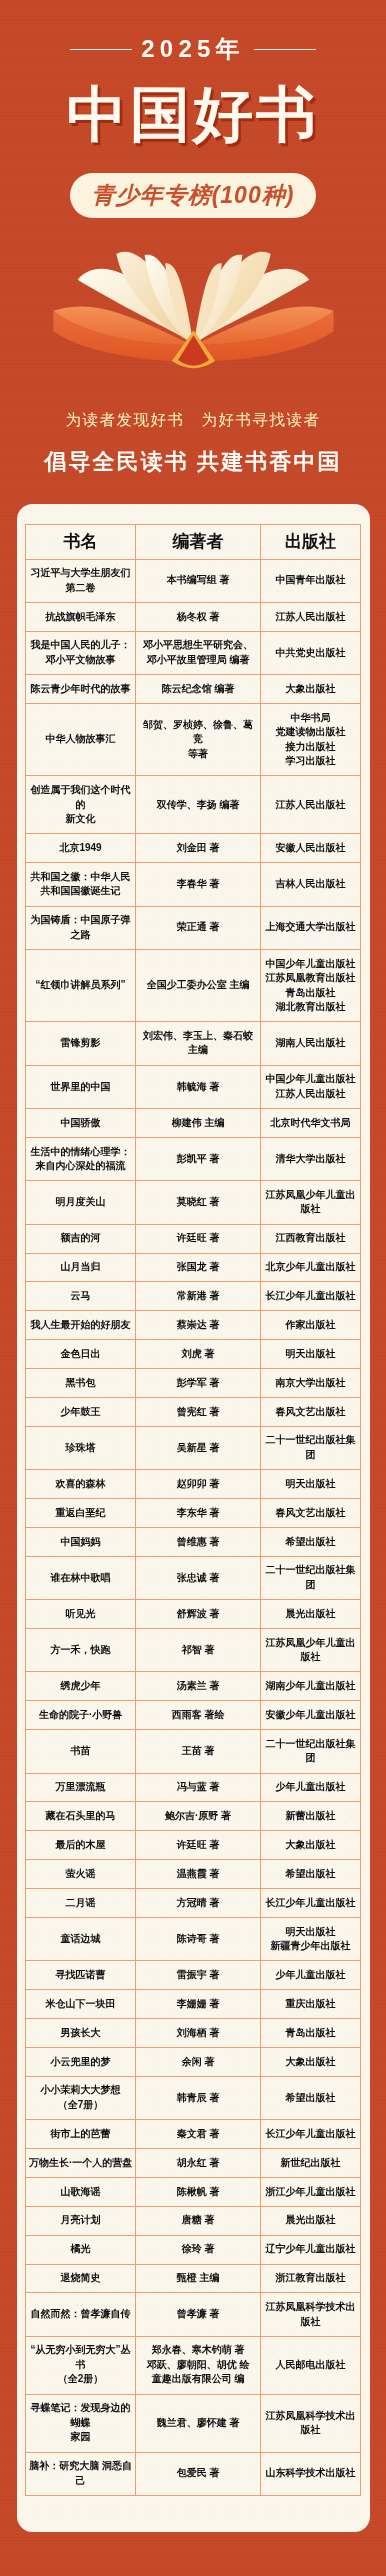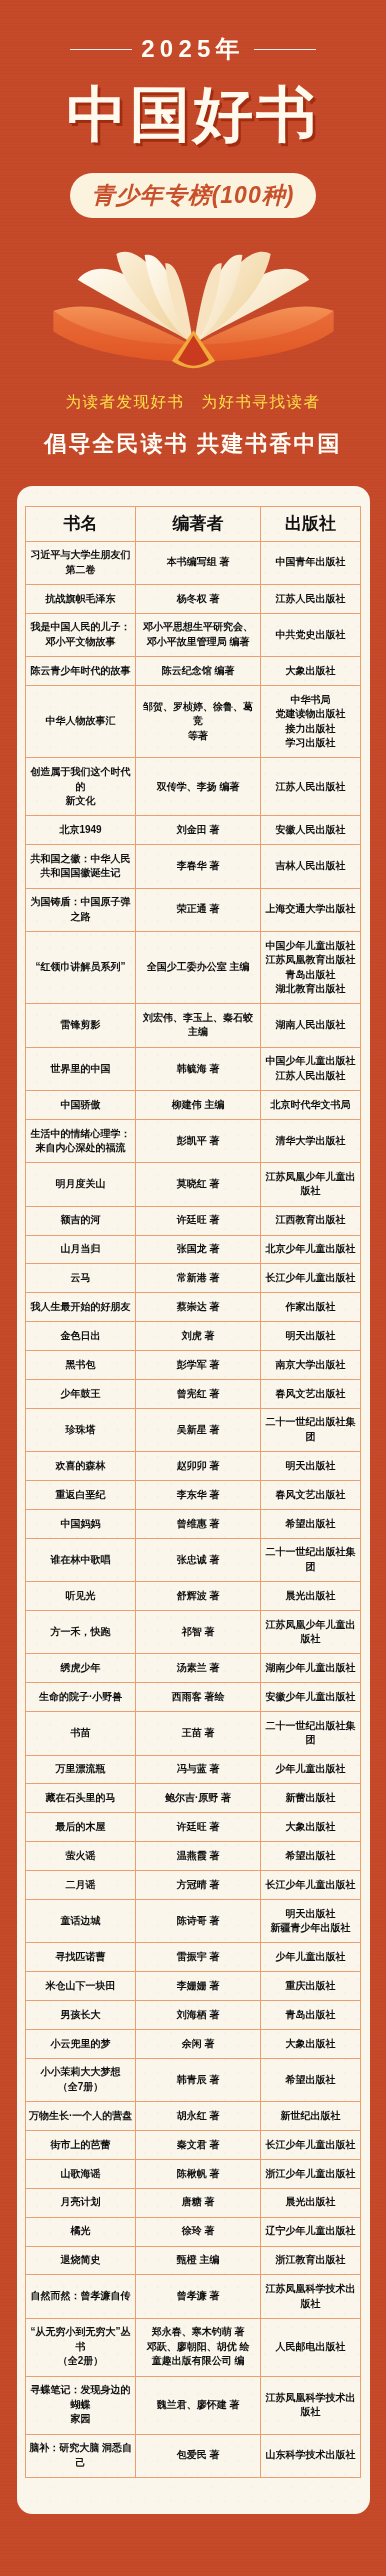--- a/index.html
+++ b/index.html
@@ -20,21 +20,21 @@
   .year{font-size:24px;font-weight:700;letter-spacing:5.2px;color:#FFFDF6;}
   h1.main-title{
     margin:17.5px 0 0;font-size:60px;line-height:1.05;font-weight:900;letter-spacing:3.1px;
     color:#FFF9EE;text-shadow:2.6px 2.6px 0 rgba(160,43,14,0.95), 1px 1px 0 rgba(160,43,14,0.95);
   }
   .badge{
     display:inline-block;margin-top:27px;background:var(--badge-bg);color:var(--badge-text);
     font-size:23px;font-weight:700;border-radius:31px;padding:7.2px 21.6px;letter-spacing:1px;font-style:italic;
   }
   .book-wrap{margin-top:5.2px;}
-  .slogan-small{margin:2px 0 0;font-size:15.5px;letter-spacing:1.5px;color:#fde047;font-weight:500;}
+  .slogan-small{margin:20px 0 0;font-size:15.5px;letter-spacing:1.5px;color:#fef9c3;font-weight:500;}
   .slogan-big{margin:15.5px 0 0;font-size:22px;font-weight:700;letter-spacing:2.1px;color:#FFFDF6;}
   .card{
     margin:27px 16.5px 0;background:var(--card);border-radius:15.5px;padding:20.6px 8.2px 36px;
     background-image:radial-gradient(#E5DCC6 0.6px, transparent 0.7px);background-size:13.4px 13.4px;
   }
   table{width:100%;border-collapse:collapse;}
   th,td{
     border:1px solid var(--border);text-align:center;vertical-align:middle;
     font-weight:700;color:var(--text);
   }
@@ -333,28 +333,28 @@
             <td>余闲 著</td>
             <td>大象出版社</td>
           </tr>
           <tr>
             <td>小小茉莉大大梦想
 （全7册）</td>
             <td>韩青辰 著</td>
             <td>希望出版社</td>
           </tr>
           <tr>
+            <td>街市上的芭蕾</td>
+            <td>秦文君 著</td>
+            <td>长江少年儿童出版社</td>
+          </tr>
+          <tr>
             <td>万物生长·一个人的营盘</td>
             <td>胡永红 著</td>
             <td>新世纪出版社</td>
-          </tr>
-          <tr>
-            <td>街市上的芭蕾</td>
-            <td>秦文君 著</td>
-            <td>长江少年儿童出版社</td>
           </tr>
           <tr>
             <td>山歌海谣</td>
             <td>陈楸帆 著</td>
             <td>浙江少年儿童出版社</td>
           </tr>
           <tr>
             <td>月亮计划</td>
             <td>唐糖 著</td>
             <td>晨光出版社</td>

